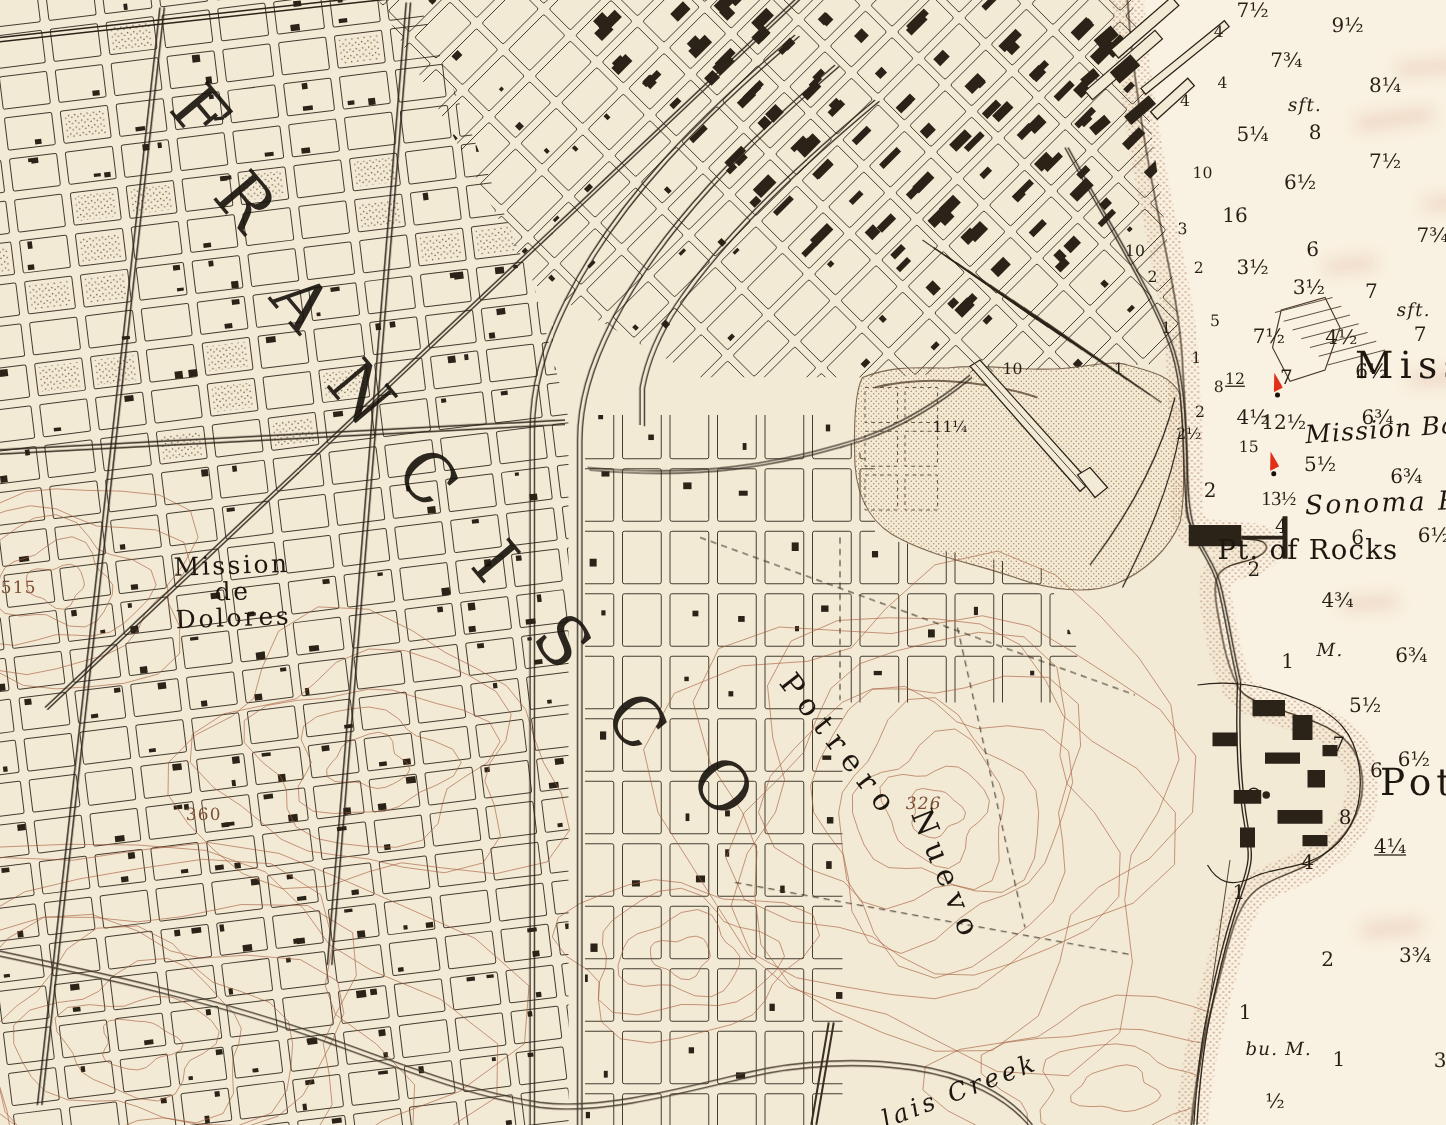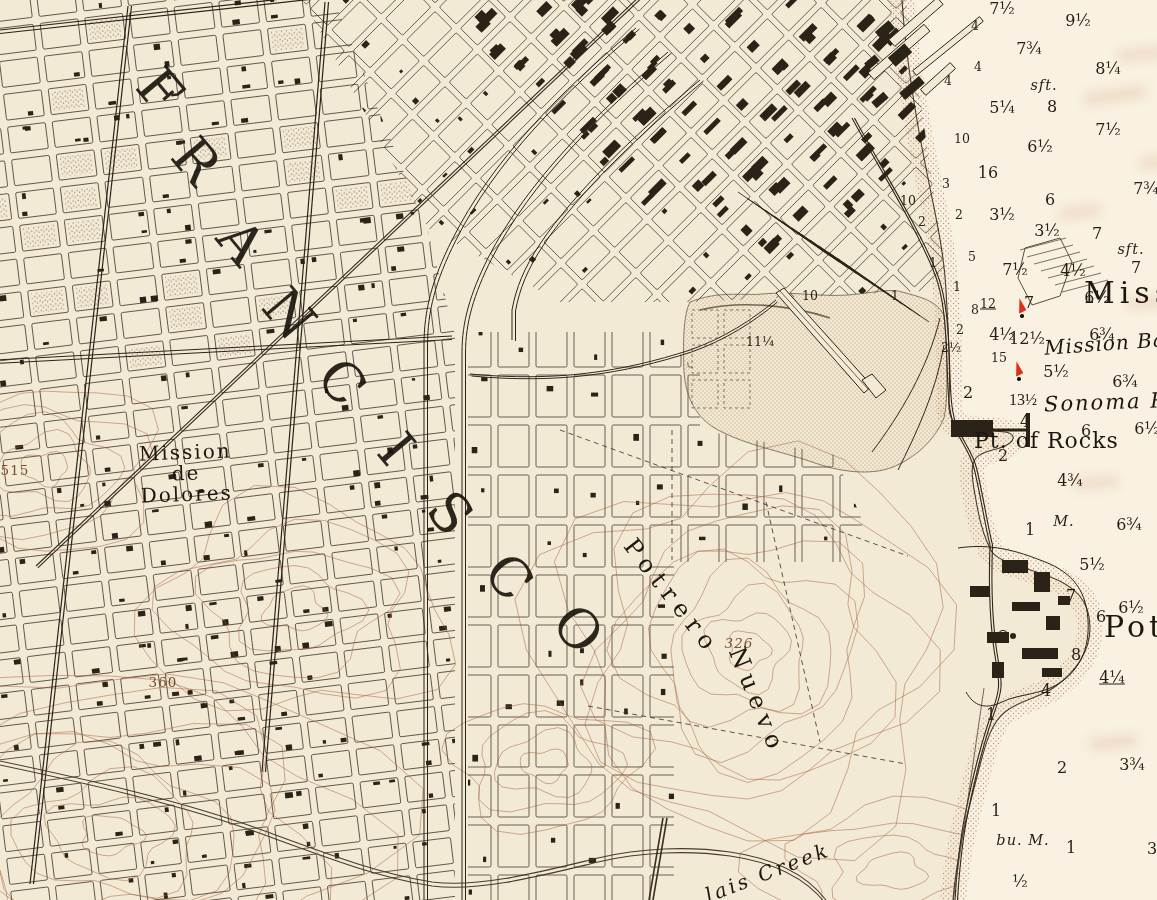--- a/index.html
+++ b/index.html
@@ -1863,21 +1863,21 @@
         <span class="snd" style="left: 1062px; top: 767px;">2</span>
         <span class="snd" style="left: 1132px; top: 764px;">3¾</span>
         <span class="snd" style="left: 996px; top: 810px;">1</span>
         <span class="snd note" style="left: 1023px; top: 840px;">bu. M.</span>
         <span class="snd" style="left: 1071px; top: 847px;">1</span>
         <span class="snd" style="left: 1020px; top: 881px;">½</span>
         <span class="snd" style="left: 1152px; top: 848px;">3</span>
       </div>
     <div id="elevations-layer">
         <span class="elev" style="left: 15px; top: 470px;">515</span>
-        <span class="elev" style="left: 163px; top: 682px;">360</span>
+        <span class="elev" style="left: 163px; top: 652px;">360</span>
         <span class="elev" style="left: 739px; top: 643px; font-style: italic;">326</span>
       </div>
     <div id="buoys-layer">
         <div class="buoy" style="left: 1021px; top: 313px;">
           <span class="flag" style="background: rgb(224, 48, 24);"></span>
           <span class="dot"></span>
         </div>
         <div class="buoy" style="left: 1018px; top: 376px;">
           <span class="flag" style="background: rgb(224, 48, 24);"></span>
           <span class="dot"></span>

